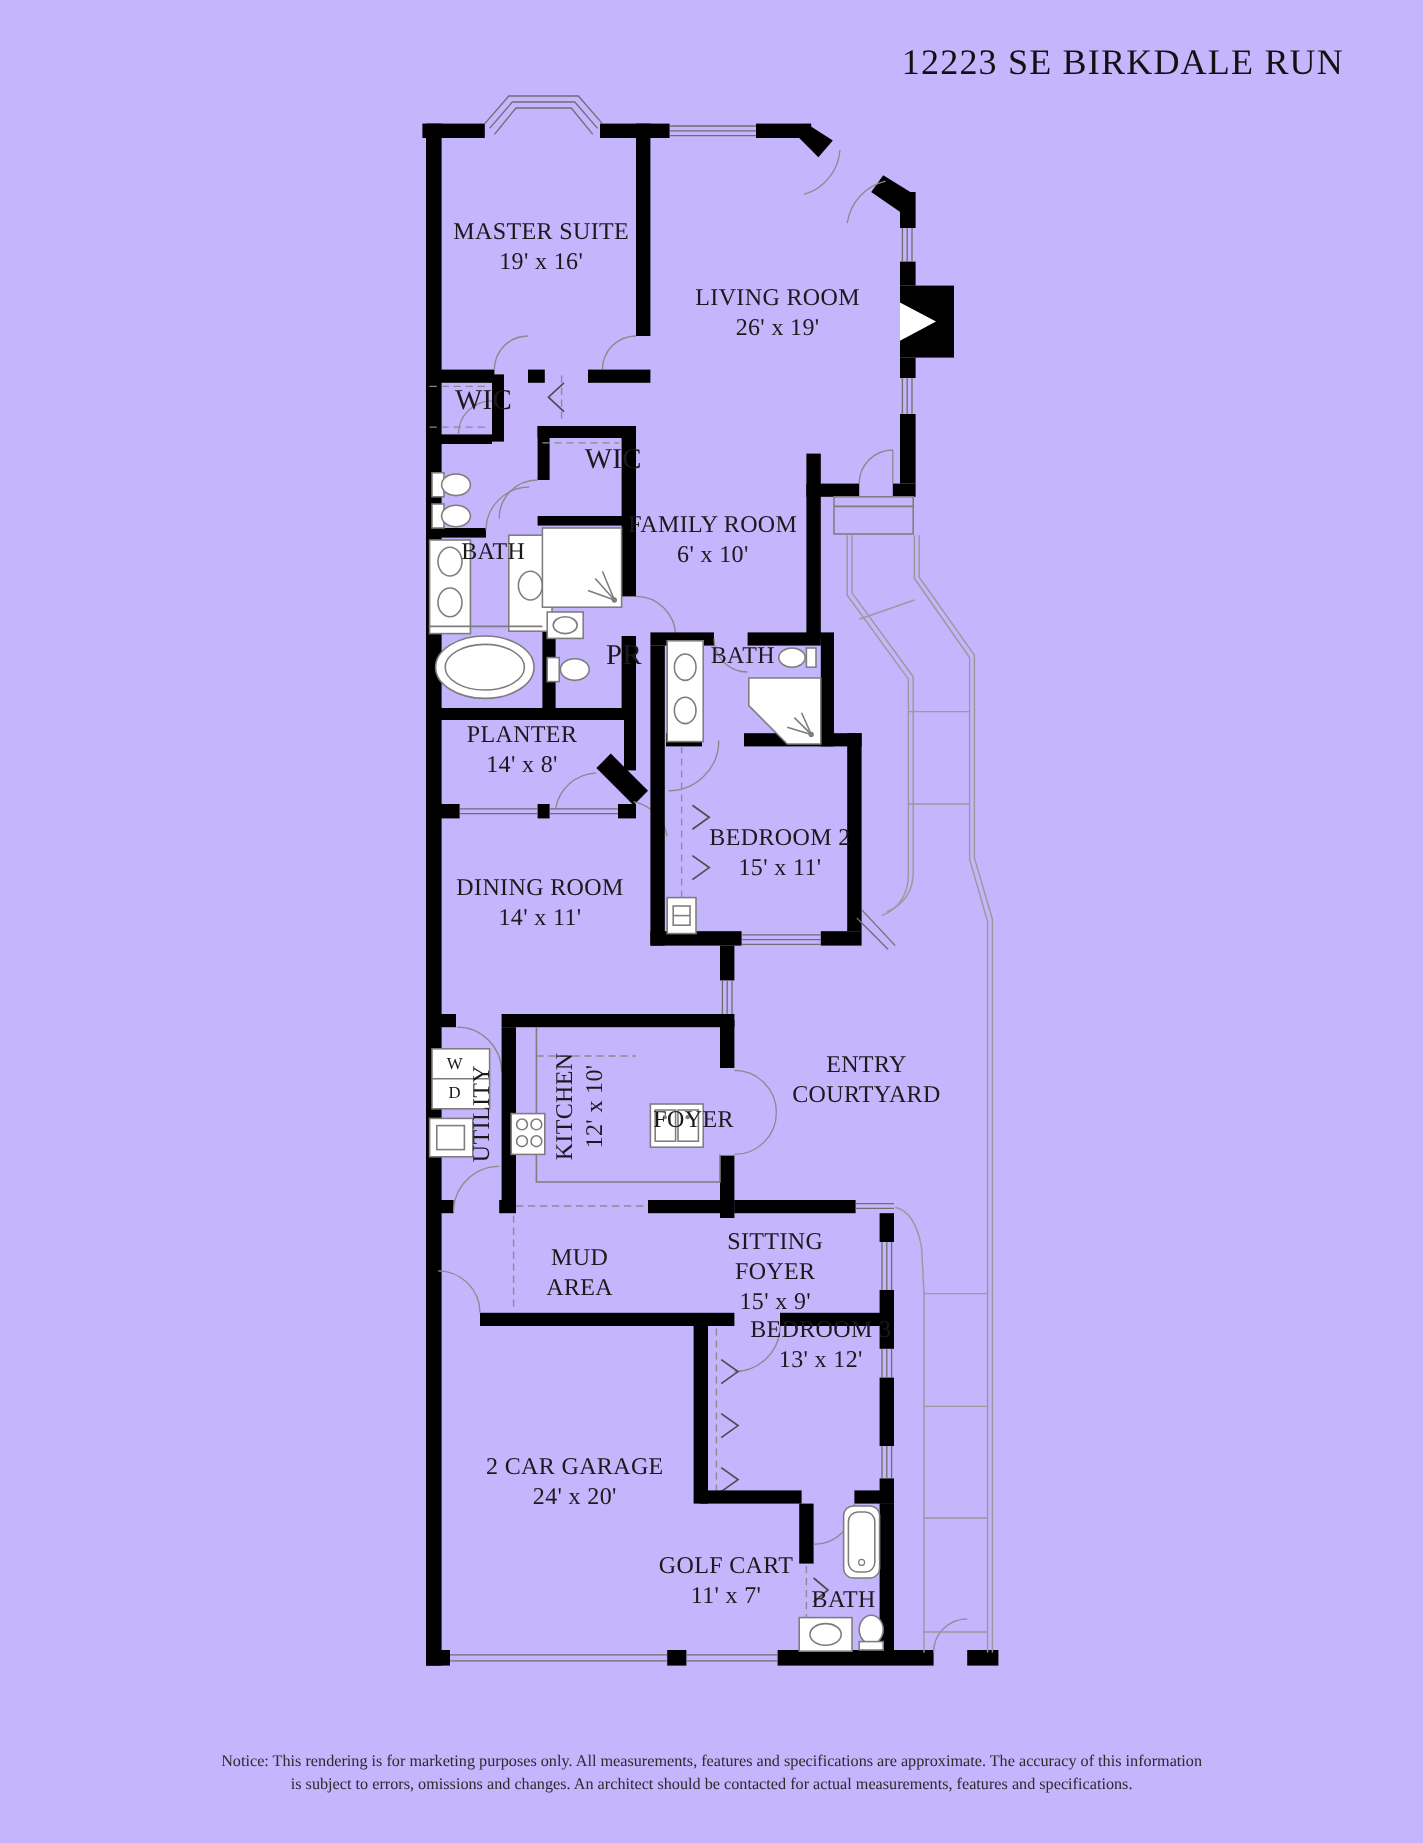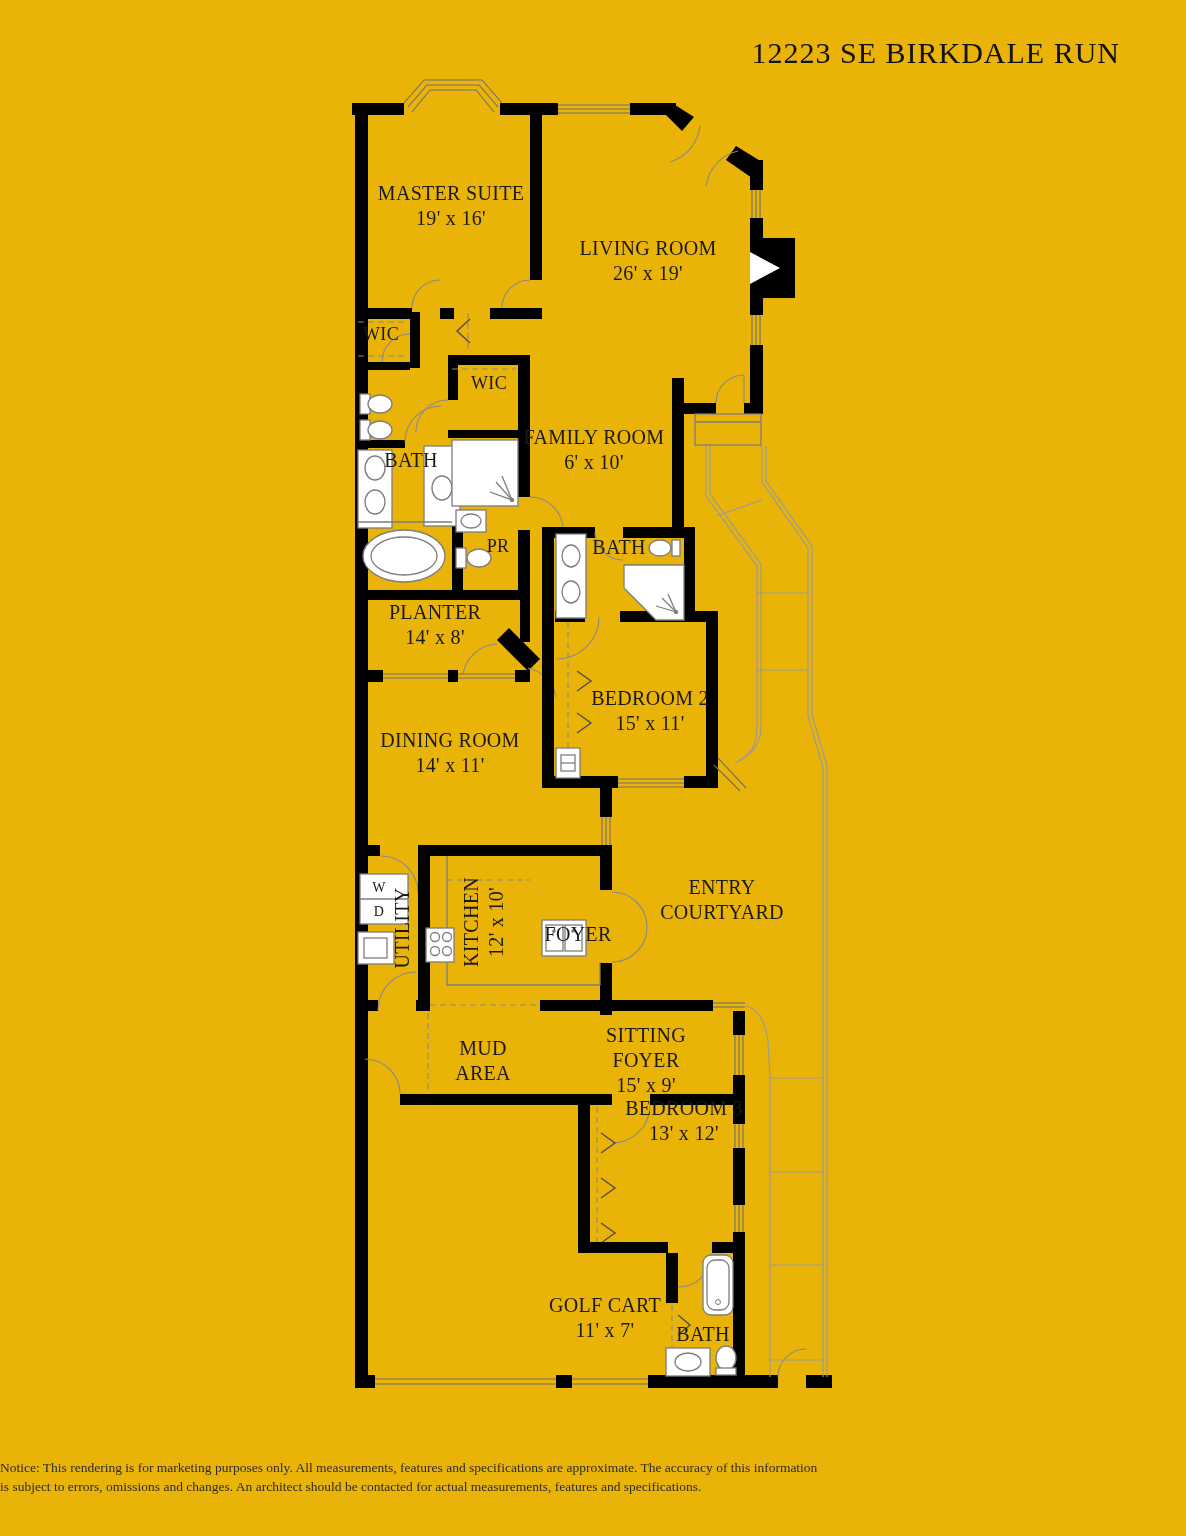--- a/index.html
+++ b/index.html
@@ -1,25 +1,25 @@
 <!DOCTYPE html>
 <html><head>
 <meta charset="utf-8">
 <style>
   html,body{margin:0;padding:0;background:#ffffff;}
-  .page{position:relative;width:1186px;height:1536px;background:#eab308;overflow:hidden;
+  .page{position:relative;width:1186px;height:1536px;background:#c4b5fd;overflow:hidden;
         font-family:"Liberation Serif",serif;color:#1a1a1a;}
   .plan-svg{position:absolute;left:0;top:0;width:1186px;height:1536px;}
   .title{position:absolute;top:36px;right:66px;font-size:30px;letter-spacing:1px;color:#111;}
   .lbl{position:absolute;transform:translate(-50%,-50%);font-size:20px;line-height:25px;
        text-align:center;white-space:nowrap;letter-spacing:.3px;color:#1a1a1a;}
-  .lbl.small{font-size:18px;line-height:20px;}
+  .lbl.small{font-size:24px;line-height:20px;margin-left:22px;}
   .lbl.tiny{font-size:14px;line-height:14px;}
   .lbl.rot{transform:translate(-50%,-50%) rotate(-90deg);}
-  .notice{position:absolute;left:0;right:0;top:1458px;text-align:left;
+  .notice{position:absolute;left:0;right:0;top:1458px;text-align:center;
           font-size:13.5px;line-height:19px;color:#2b2b2b;}
   svg .wall{fill:#000;}
   svg .thin{stroke:#7d7d7d;stroke-width:1.3;fill:none;}
   svg .thinf{stroke:#7d7d7d;stroke-width:1.3;fill:#fff;}
   svg .path-line{stroke:#9a9a9a;stroke-width:1.2;fill:none;}
   svg .win{stroke:#6f6f6f;stroke-width:1.1;fill:none;}
   svg .dash{stroke:#8a8a8a;stroke-width:1.1;fill:none;stroke-dasharray:6 4;}
   svg .arc{stroke:#8a8a8a;stroke-width:1.1;fill:none;}
   svg .chev{stroke:#4d4d4d;stroke-width:1.4;fill:none;}
 </style>
@@ -389,20 +389,24 @@
   </div>
   <div class="lbl" style="left:483px;top:1061px">
     <div>MUD</div>
     <div>AREA</div>
   </div>
   <div class="lbl" style="left:646px;top:1060px">
     <div>SITTING</div>
     <div>FOYER</div>
     <div>15' x 9'</div>
   </div>
+  <div class="lbl" style="left:479px;top:1235px">
+    <div>2 CAR GARAGE</div>
+    <div>24' x 20'</div>
+  </div>
   <div class="lbl" style="left:684px;top:1121px">
     <div>BEDROOM 3</div>
     <div>13' x 12'</div>
   </div>
   <div class="lbl" style="left:605px;top:1318px">
     <div>GOLF CART</div>
     <div>11' x 7'</div>
   </div>
   <div class="lbl" style="left:411px;top:460px">
     <div>BATH</div>

